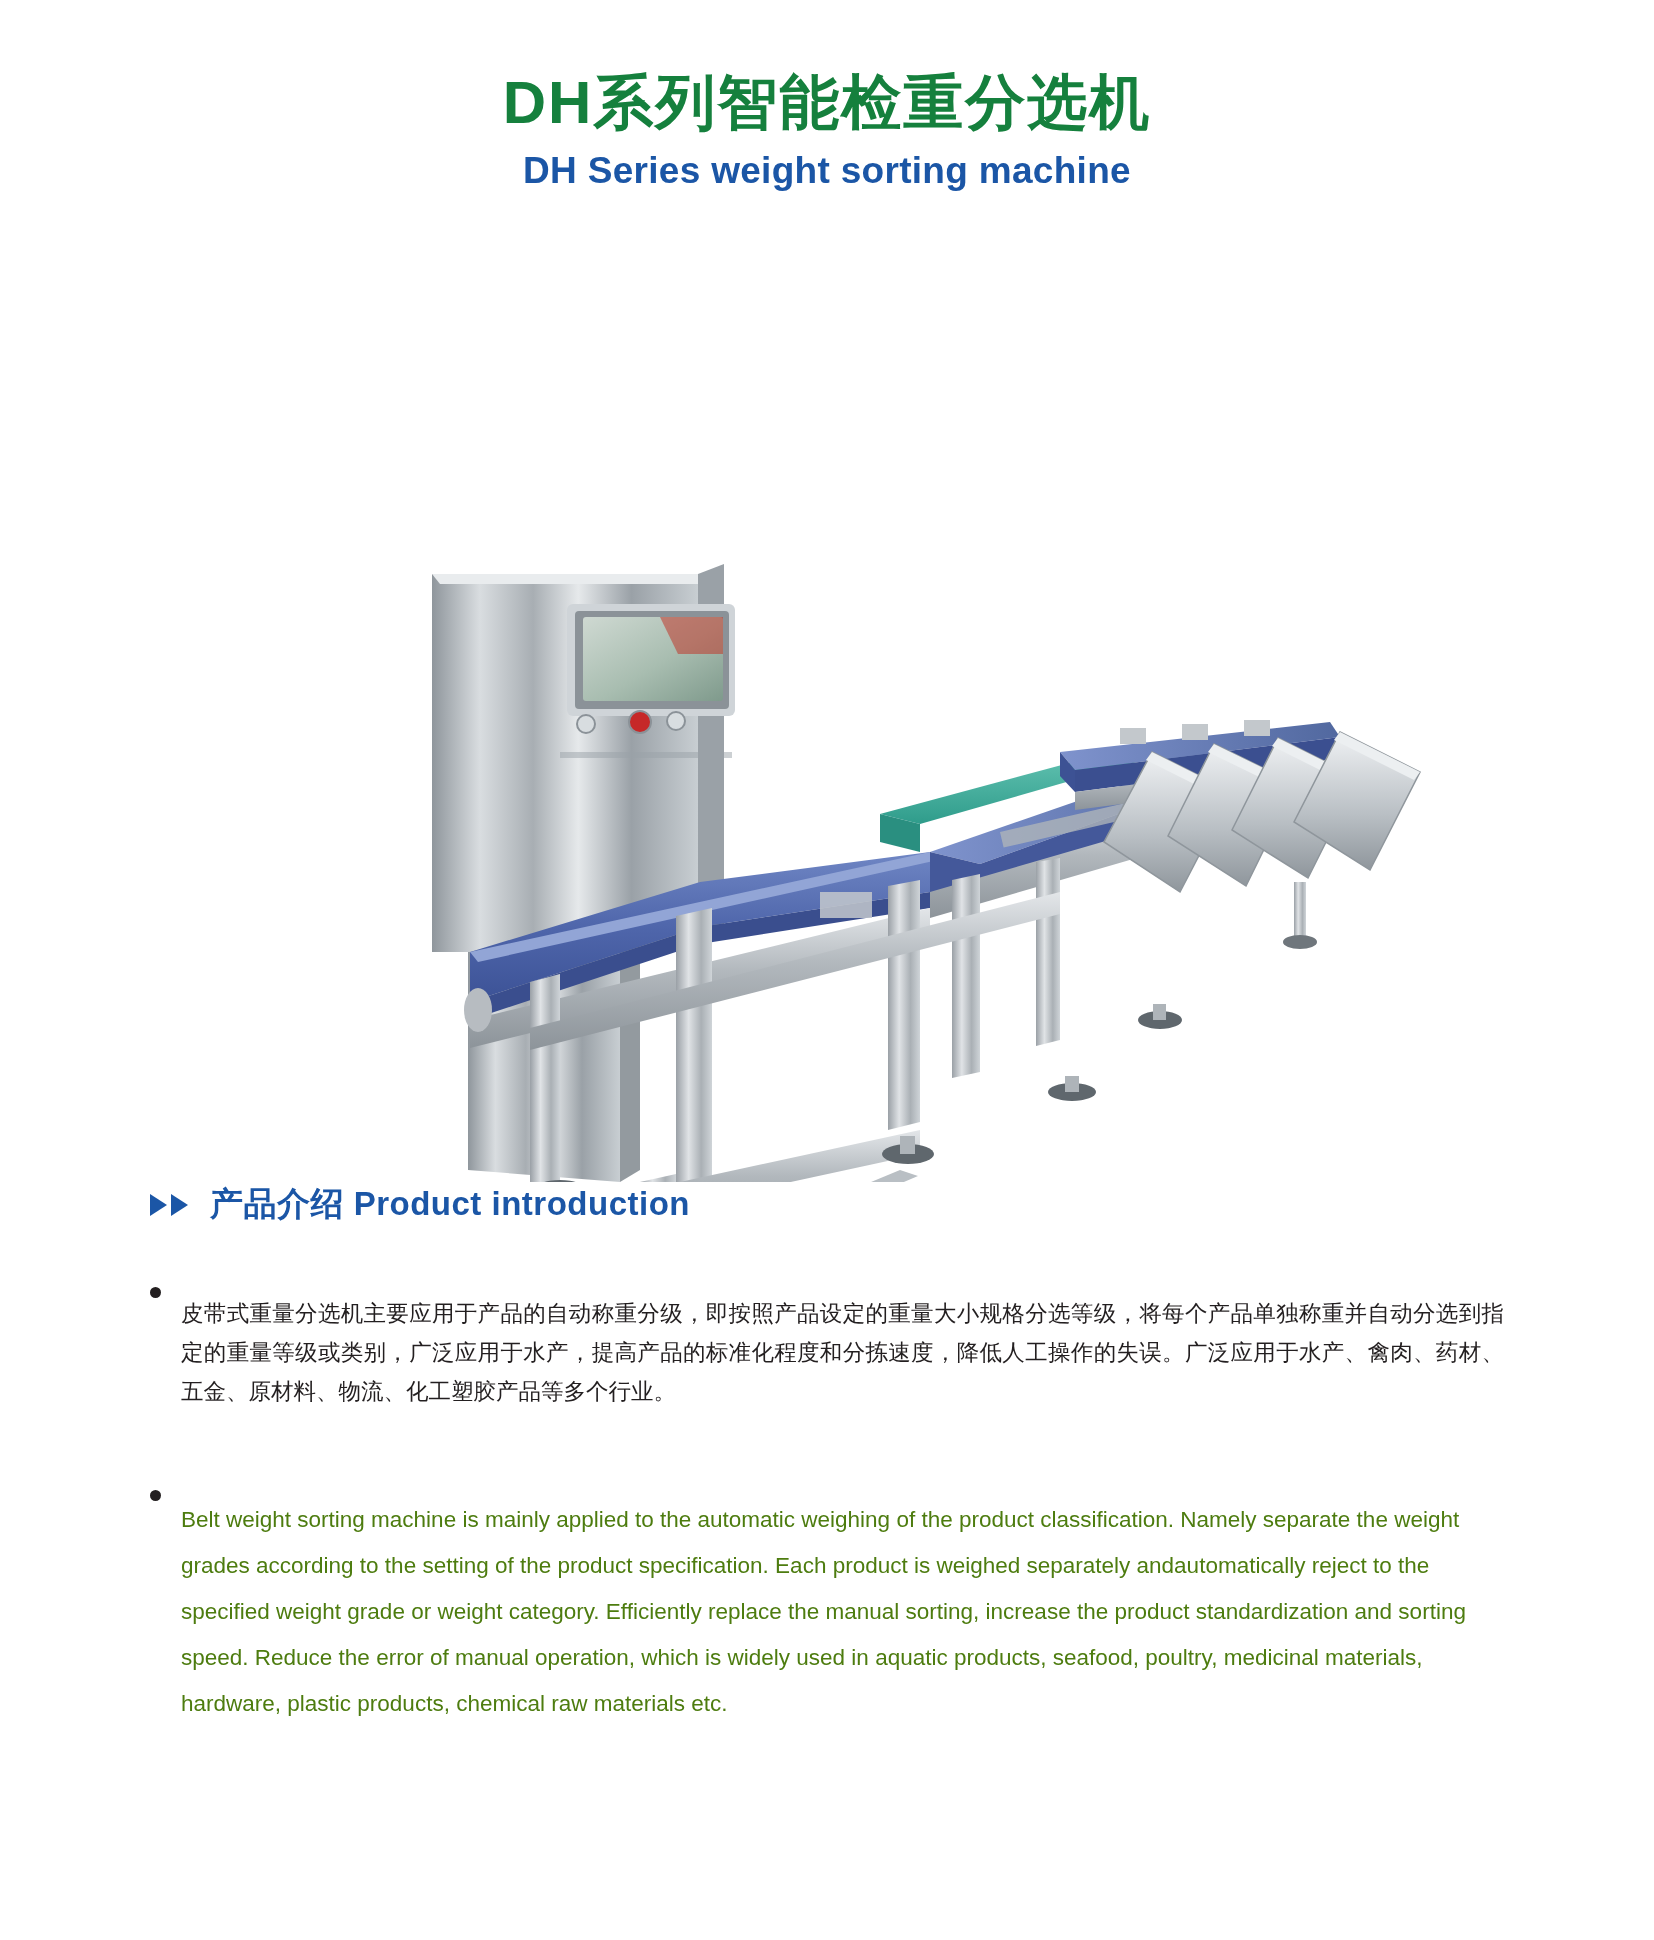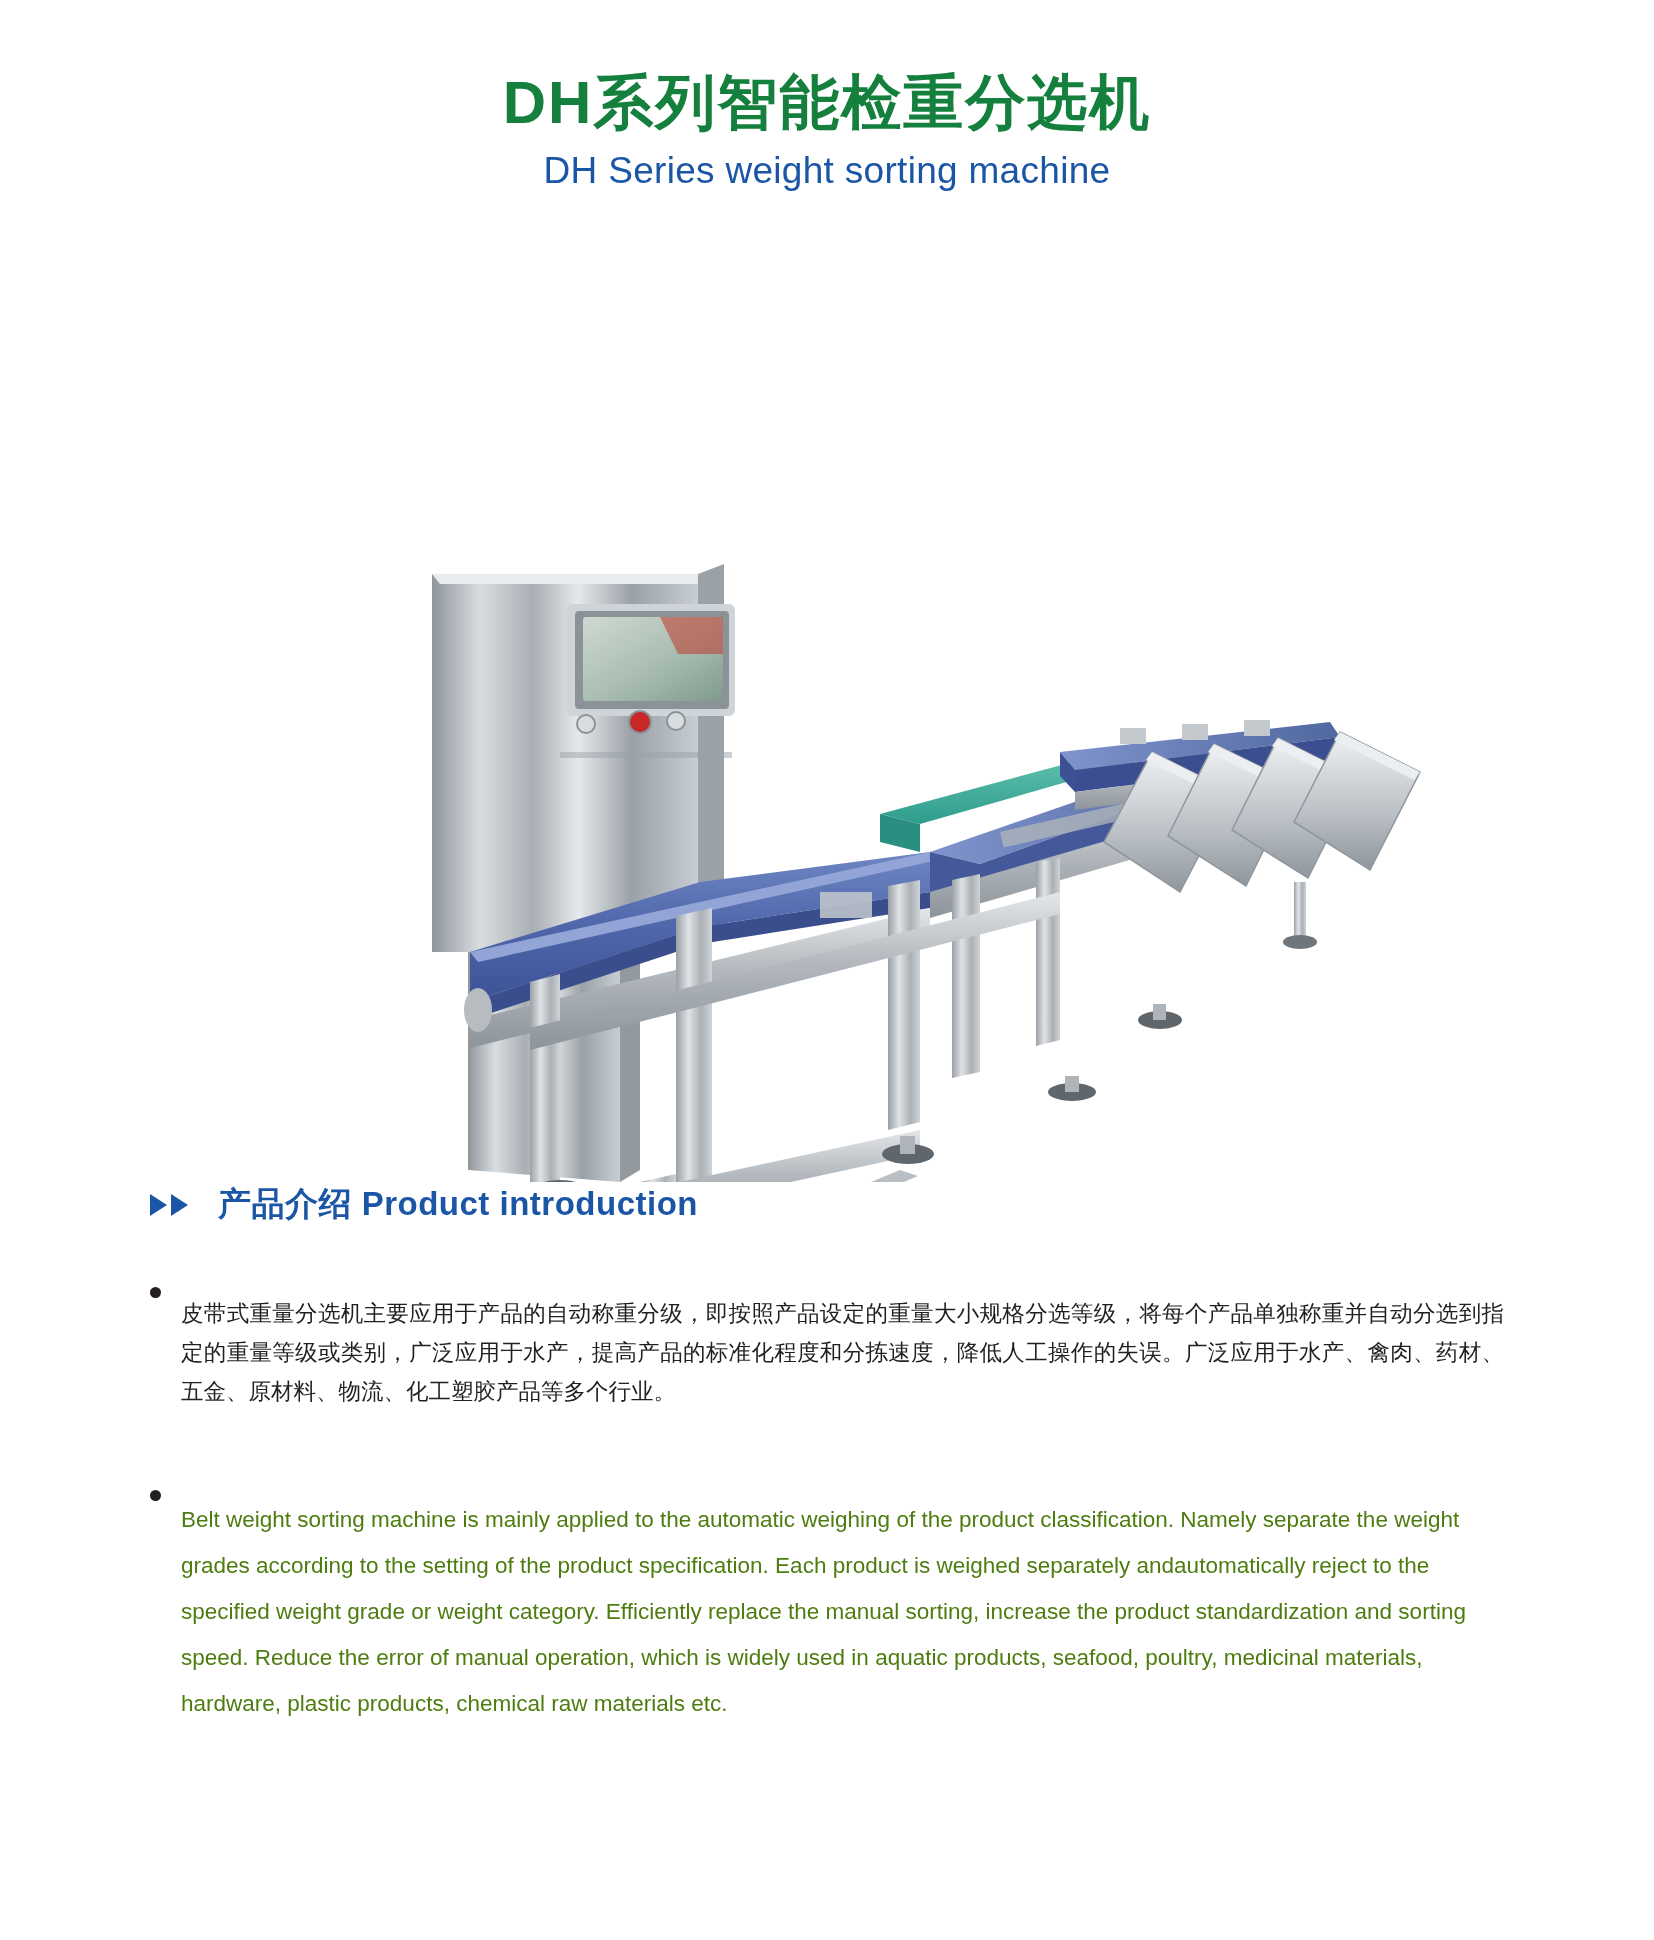--- a/index.html
+++ b/index.html
@@ -25,21 +25,21 @@
     font-size: 60px;
     font-weight: bold;
     color: #15803d;
     letter-spacing: 2px;
     line-height: 1.1;
     margin: 0;
   }
   .title-en {
     font-size: 37px;
     color: #1b56a6;
-    font-weight: normal;
+    font-weight: bold;
     margin: 14px 0 0 0;
     letter-spacing: 0.3px;
   }
 
   
   .product-figure {
     position: relative;
     width: 1654px;
     height: 990px;
     margin: 0;
@@ -48,21 +48,21 @@
     position: absolute;
     left: 0; top: 0;
     width: 100%; height: 100%;
   }
 
   
   .section-heading {
     display: flex;
     align-items: center;
     margin: 0 0 0 150px;
-    gap: 28px;
+    gap: 20px;
   }
   .arrows {
     display: flex;
     gap: 4px;
     align-items: center;
     margin-right: 2px;
   }
   .arrow {
     width: 0; height: 0;
     border-left: 17px solid #1b56a6;

